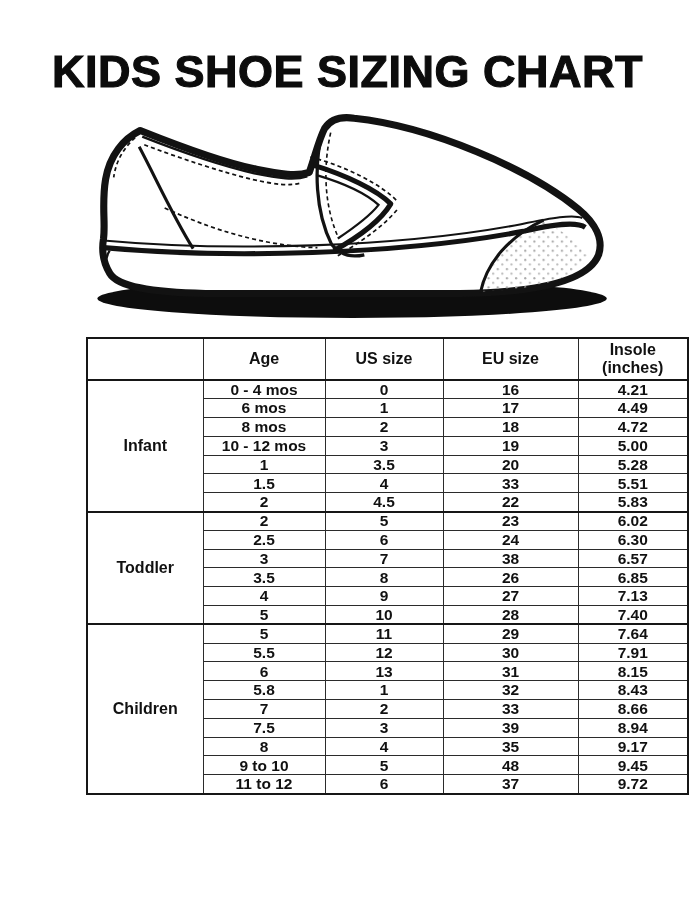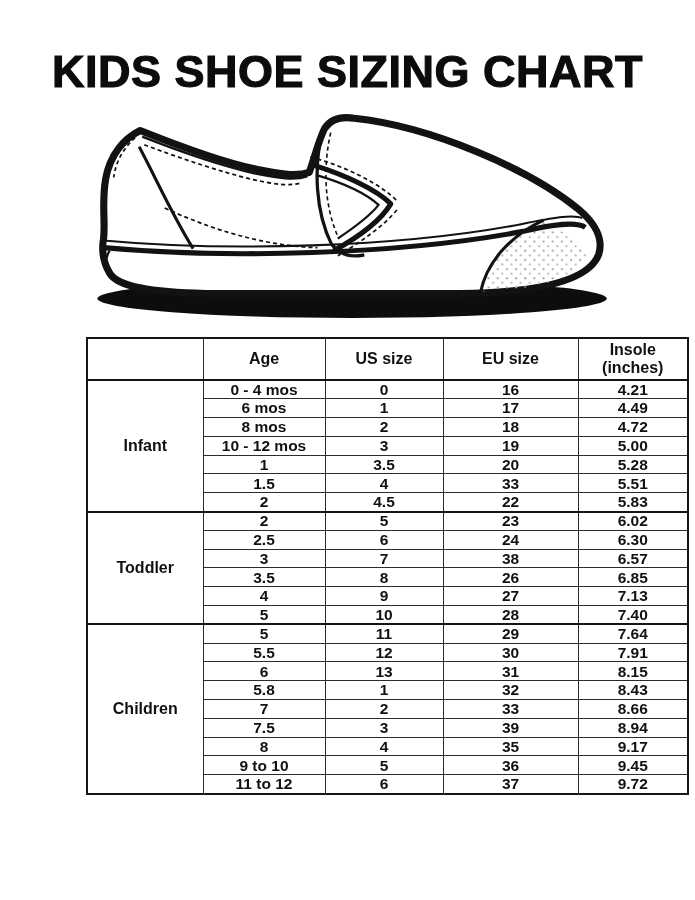--- a/index.html
+++ b/index.html
@@ -260,21 +260,21 @@
         </tr>
         <tr>
           <td>8</td>
           <td>4</td>
           <td>35</td>
           <td>9.17</td>
         </tr>
         <tr>
           <td>9 to 10</td>
           <td>5</td>
-          <td>36</td>
+          <td>48</td>
           <td>9.45</td>
         </tr>
         <tr>
           <td>11 to 12</td>
           <td>6</td>
           <td>37</td>
           <td>9.72</td>
         </tr>
       </tbody>
   </table>

